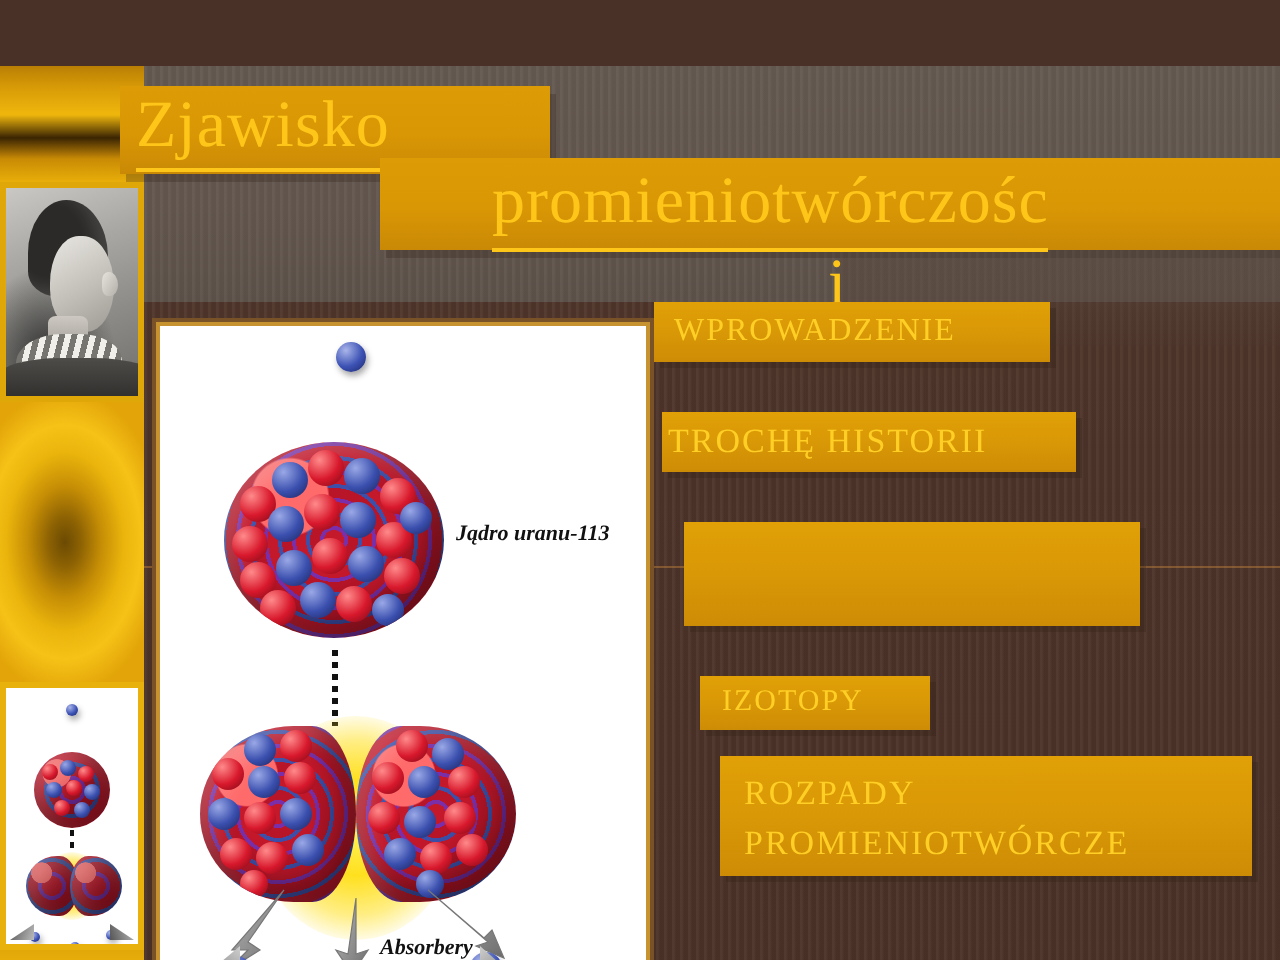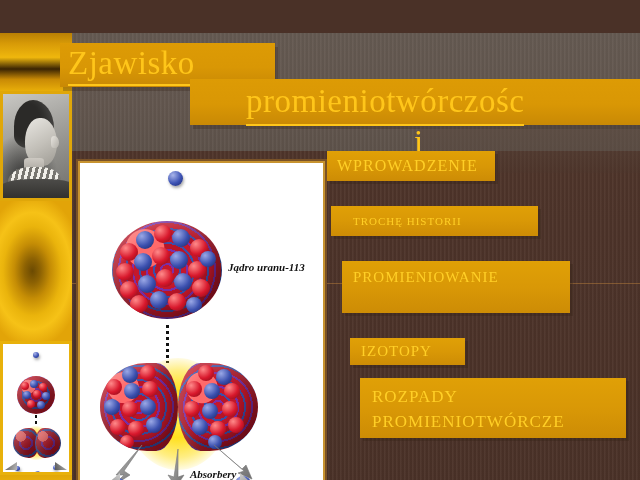--- a/index.html
+++ b/index.html
@@ -135,24 +135,24 @@
   
   .menu-btn {
     position: absolute;
     background: linear-gradient(180deg,#e0a006 0%,#d99806 50%,#cd8c05 100%);
     color: #ffcf26;
     font-family: "Liberation Serif", serif;
     letter-spacing: 1px;
     box-shadow: 3px 3px 0 rgba(50,32,20,.30);
     display: flex; align-items: center;
   }
-  .btn-wprow   { left: 327px; top: 118px; width: 168px; height: 30px;
+  .btn-wprow   { left: 327px; top: 118px; width: 198px; height: 30px;
                  font-size: 16px; padding-left: 10px; }
   .btn-historia{ left: 331px; top: 173px; width: 207px; height: 30px;
-                 font-size: 11px; padding-left: 22px; }
+                 font-size: 17px; padding-left: 3px; }
   .btn-prom    { left: 342px; top: 228px; width: 228px; height: 52px;
                  font-size: 15px; padding-left: 11px; line-height: 22px;
                  display:block; padding-top: 5px; }
   .btn-prom .l2 { display:block; padding-left: 45px; }
   .btn-izotopy { left: 350px; top: 305px; width: 115px; height: 27px;
                  font-size: 15px; padding-left: 11px; }
   .btn-rozpady { left: 360px; top: 345px; width: 266px; height: 60px;
                  font-size: 17px; padding-left: 12px; line-height: 25px;
                  display:block; padding-top: 6px; }
   .btn-rozpady .l2 { display:block; }
@@ -283,21 +283,20 @@
 
   <div class="menu-btn btn-wprow">
     <span>WPROWADZENIE</span>
   </div>
 
   <div class="menu-btn btn-historia">
     <span>TROCHĘ HISTORII</span>
   </div>
 
   <div class="menu-btn btn-prom">
-    <span>PROMIENIOWANIE</span>
   </div>
 
   <div class="menu-btn btn-rozpady">
     <span>ROZPADY</span>
     <span class="l2">PROMIENIOTWÓRCZE</span>
   </div>
 
   <div class="menu-btn btn-izotopy">
     <span>IZOTOPY</span>
   </div>

